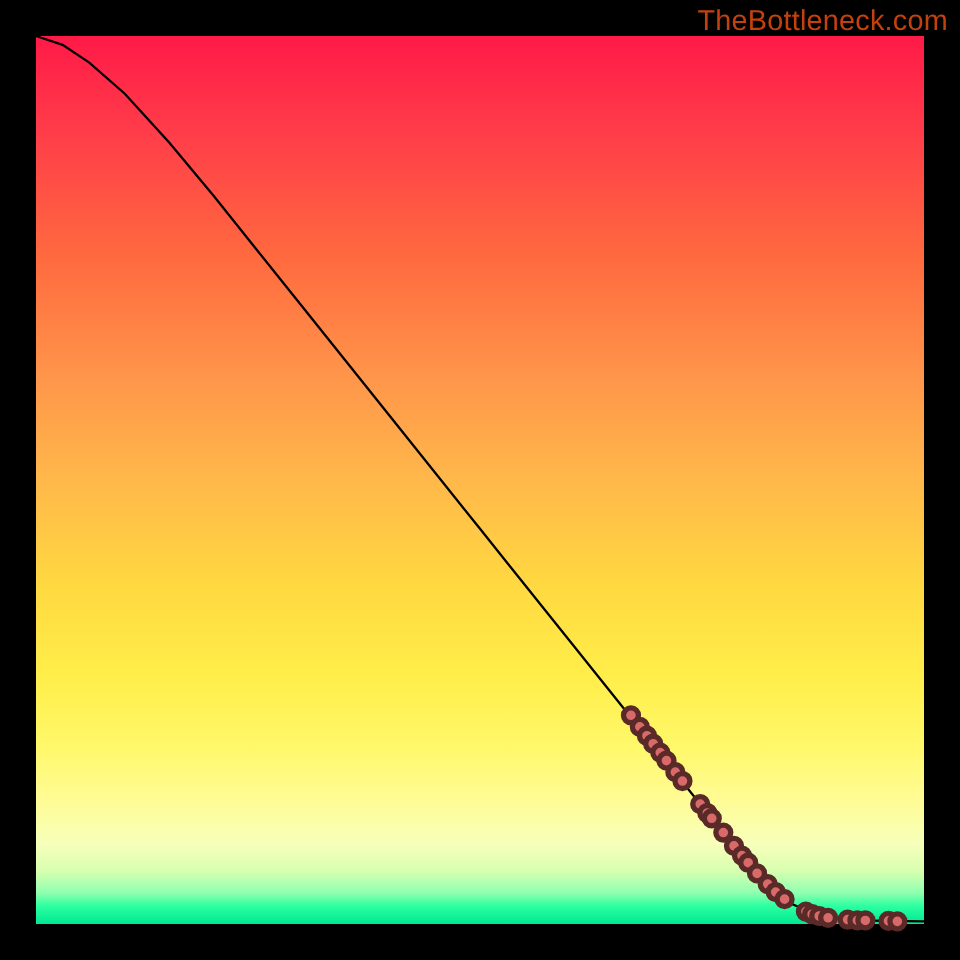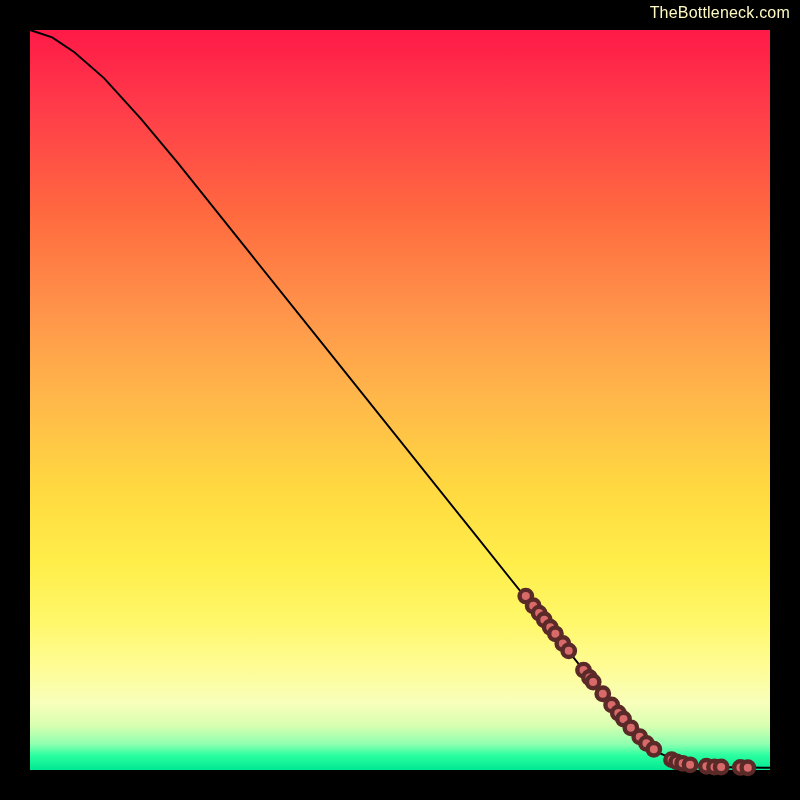--- a/index.html
+++ b/index.html
@@ -14,22 +14,22 @@
   .frame {
     position: relative;
     width: 800px;
     height: 800px;
     background: #000;
   }
   .watermark {
     position: absolute;
     top: 4px;
     right: 10px;
-    color: #fef9c3;
-    font-size: 16px;
+    color: #c2410c;
+    font-size: 24px;
     font-weight: 400;
     letter-spacing: 0.2px;
     z-index: 5;
   }
   .plot {
     position: absolute;
     left: 30px;
     top: 30px;
     width: 740px;
     height: 740px;

